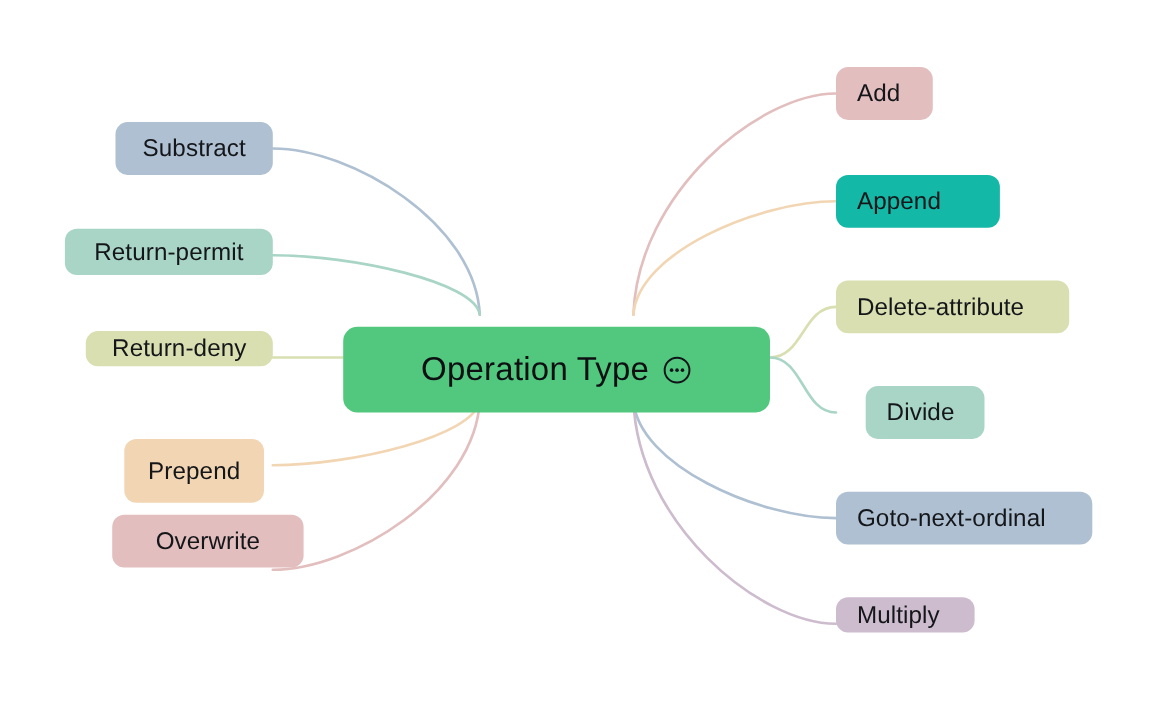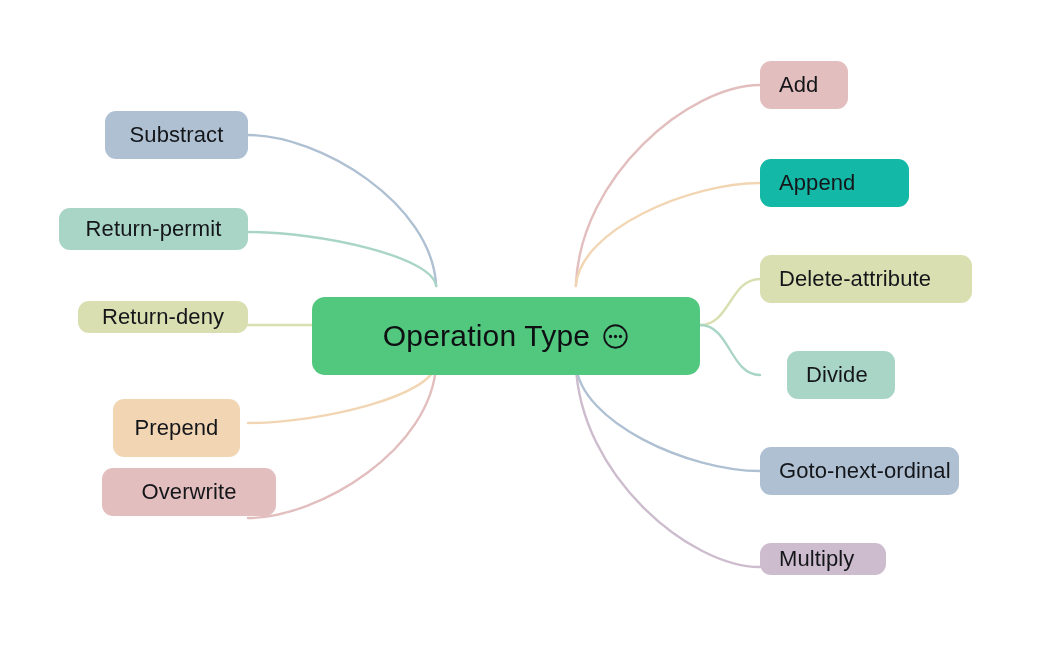--- a/index.html
+++ b/index.html
@@ -120,19 +120,19 @@
     </div>
     <div class="node right" style="left: 760px; top: 159px; width: 149px; height: 48px; background: #14b8a6;">
       <span>Append</span>
     </div>
     <div class="node right" style="left: 760px; top: 255px; width: 212px; height: 48px; background: rgb(217, 223, 176);">
       <span>Delete-attribute</span>
     </div>
     <div class="node right" style="left: 760px; top: 351px; width: 108px; height: 48px; background: rgb(169, 213, 198); margin-left: 27px;">
       <span>Divide</span>
     </div>
-    <div class="node right" style="left: 760px; top: 447px; width: 199px; height: 48px; background: rgb(174, 192, 210);">
+    <div class="node right" style="left: 760px; top: 447px; width: 233px; height: 48px; background: rgb(174, 192, 210);">
       <span>Goto-next-ordinal</span>
     </div>
     <div class="node right" style="left: 760px; top: 543px; width: 126px; height: 32px; background: rgb(205, 188, 206);">
       <span>Multiply</span>
     </div>
   </div>
 
 </body></html>

